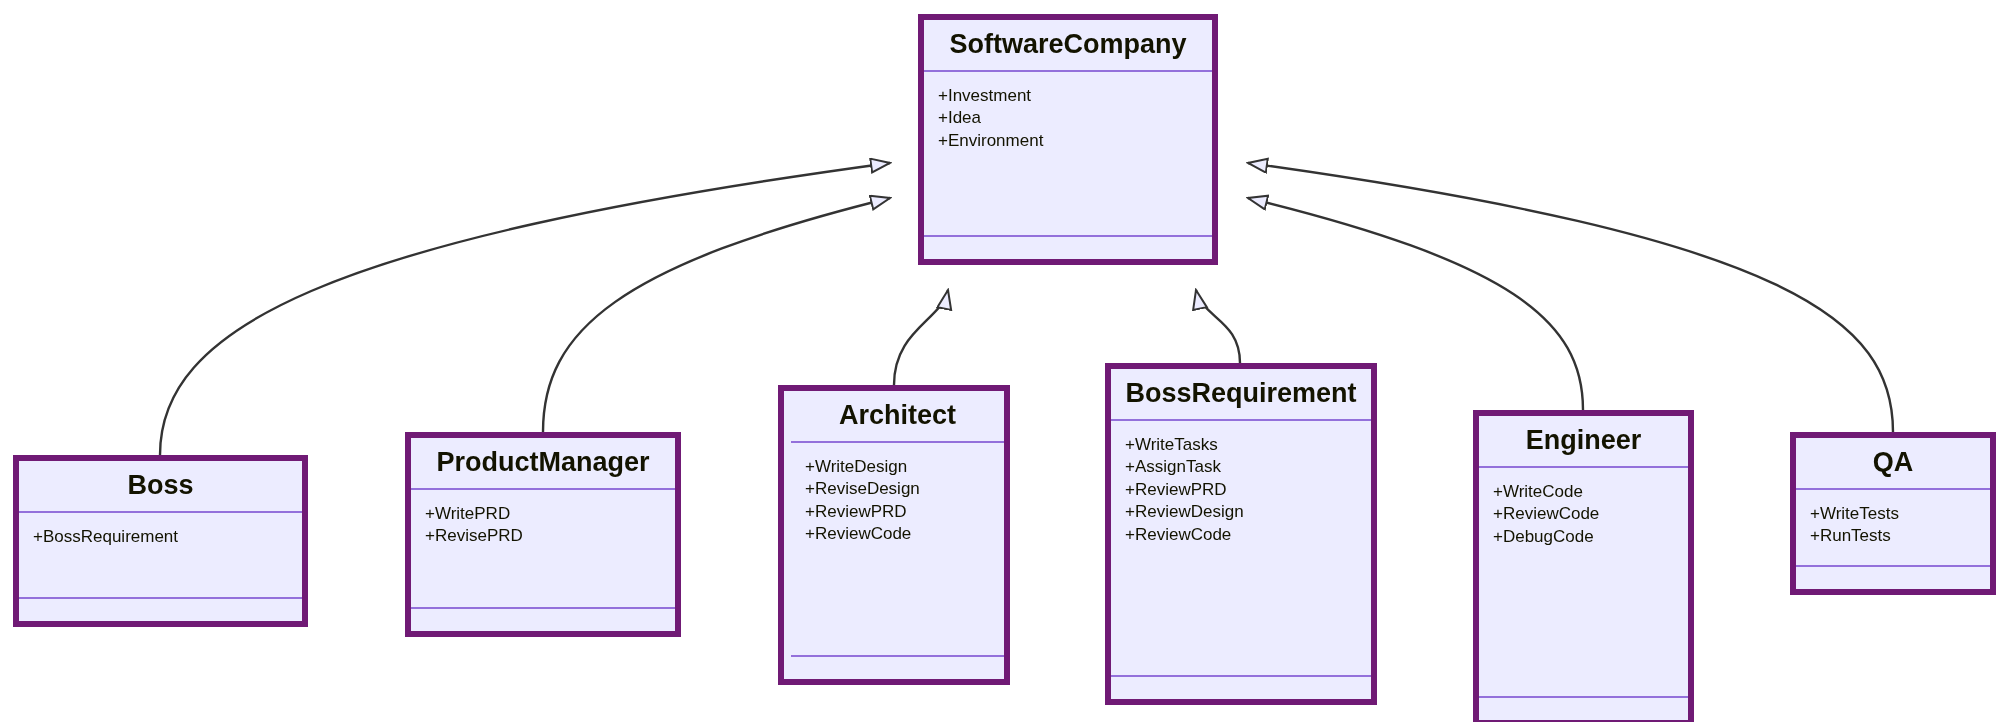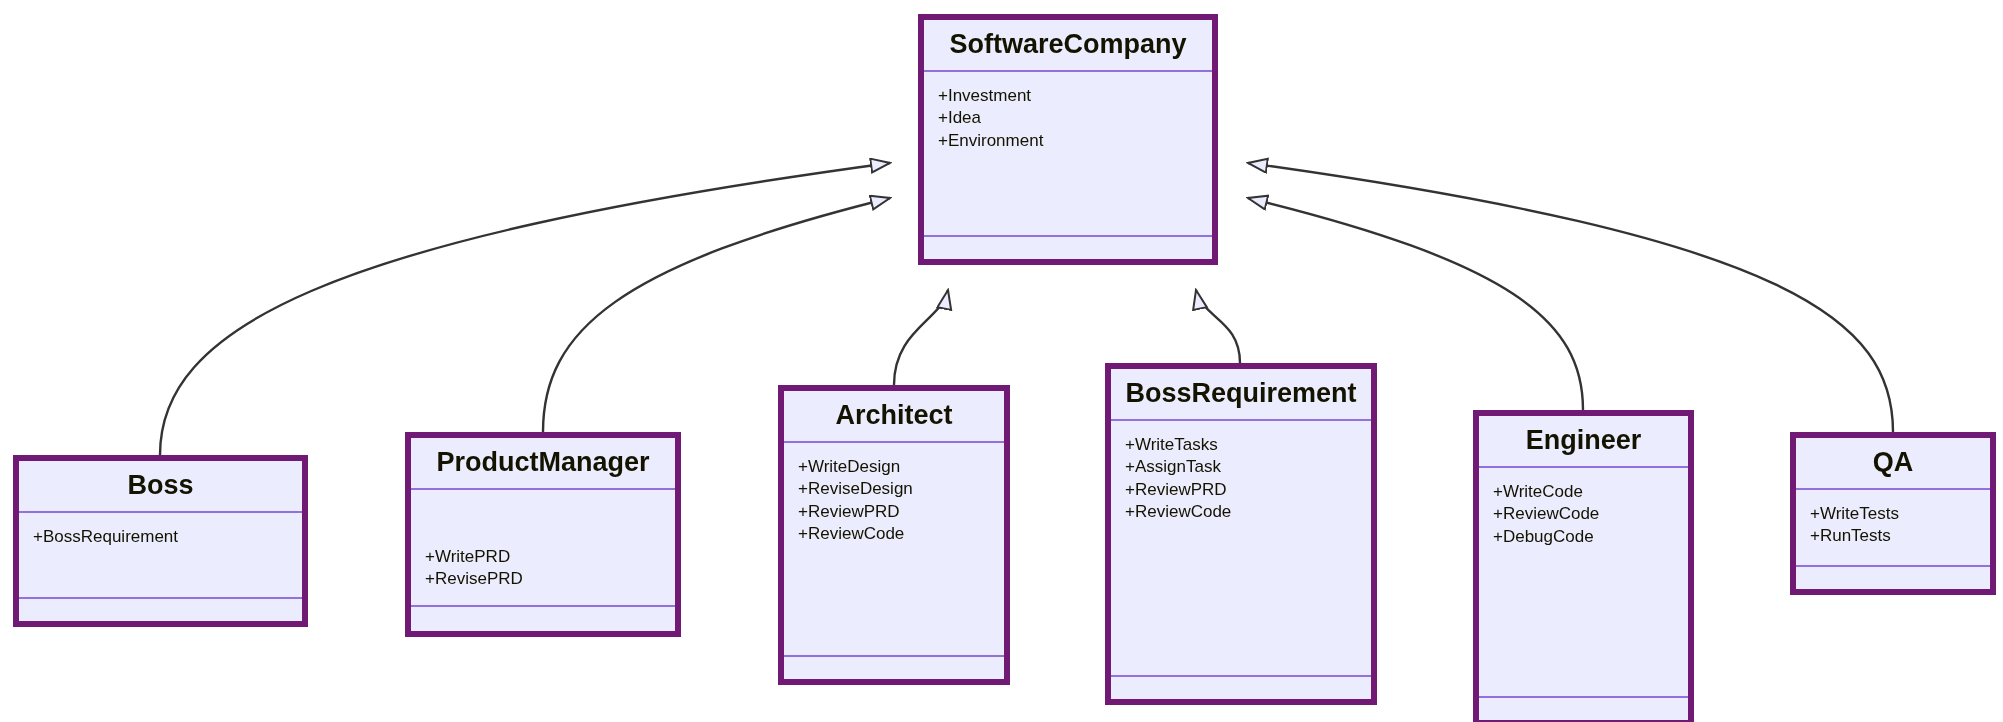--- a/index.html
+++ b/index.html
@@ -99,46 +99,47 @@
   </div>
 
   <div class="uml-class" style="left:13px; top:455px; width:295px; height:172px;">
     <div class="uml-title">Boss</div>
     <div class="uml-attrs">
       <div class="attr">+BossRequirement</div>
     </div>
     <div class="uml-methods"></div>
   </div>
 
-  <div class="uml-class" style="left:405px; top:432px; width:276px; height:205px;gap:43px;">
+  <div class="uml-class" style="left:405px; top:432px; width:276px; height:205px;">
     <div class="uml-title">ProductManager</div>
     <div class="uml-attrs">
       <div class="attr">+WritePRD</div>
       <div class="attr">+RevisePRD</div>
     </div>
     <div class="uml-methods"></div>
   </div>
 
-  <div class="uml-class" style="left:778px; top:385px; width:232px; height:300px;">
+  <div class="uml-class" style="left:778px; top:385px; width:232px; height:300px;padding-left:7px;">
     <div class="uml-title">Architect</div>
     <div class="uml-attrs">
       <div class="attr">+WriteDesign</div>
       <div class="attr">+ReviseDesign</div>
       <div class="attr">+ReviewPRD</div>
       <div class="attr">+ReviewCode</div>
     </div>
     <div class="uml-methods"></div>
   </div>
 
   <div class="uml-class" style="left:1105px; top:363px; width:272px; height:342px;">
     <div class="uml-title">BossRequirement</div>
     <div class="uml-attrs">
       <div class="attr">+WriteTasks</div>
       <div class="attr">+AssignTask</div>
       <div class="attr">+ReviewPRD</div>
+      <div class="attr">+ReviewDesign</div>
       <div class="attr">+ReviewCode</div>
     </div>
     <div class="uml-methods"></div>
   </div>
 
   <div class="uml-class" style="left:1473px; top:410px; width:221px; height:316px;justify-content:space-between;">
     <div class="uml-title">Engineer</div>
     <div class="uml-attrs">
       <div class="attr">+WriteCode</div>
       <div class="attr">+ReviewCode</div>

